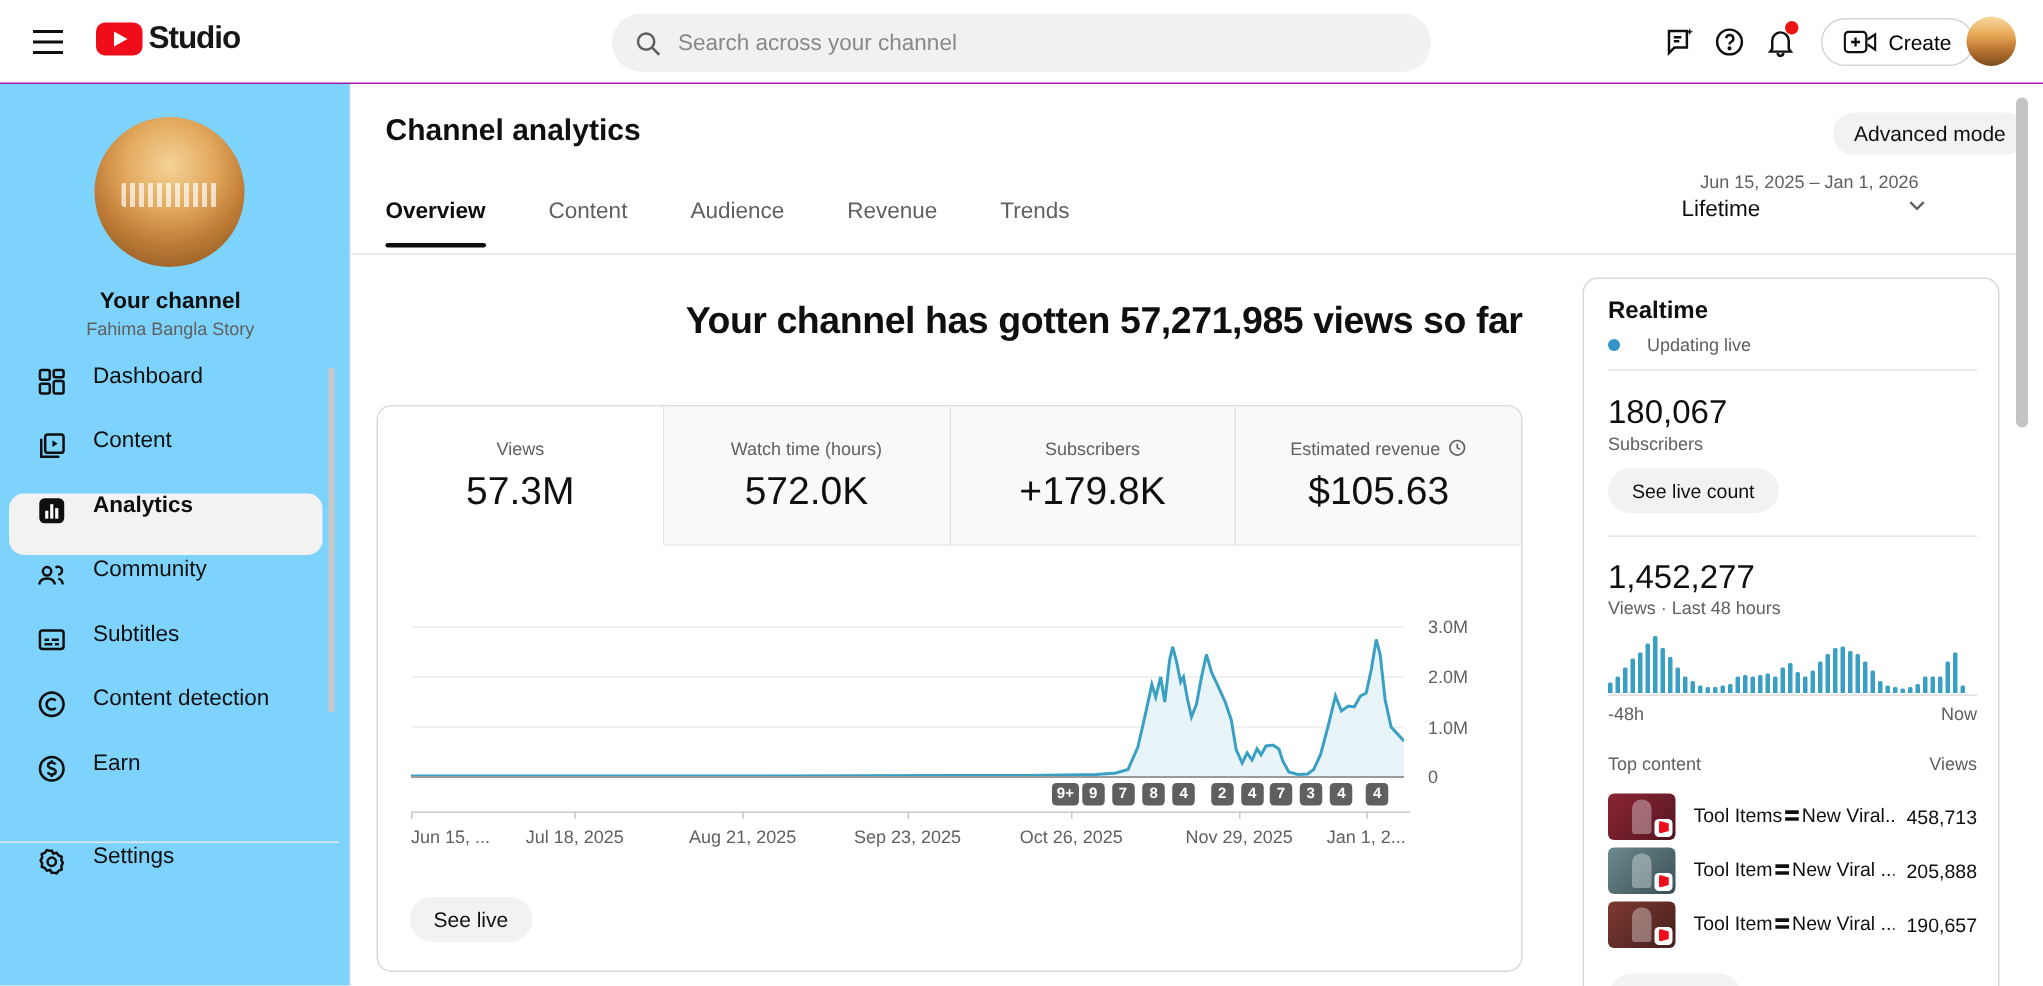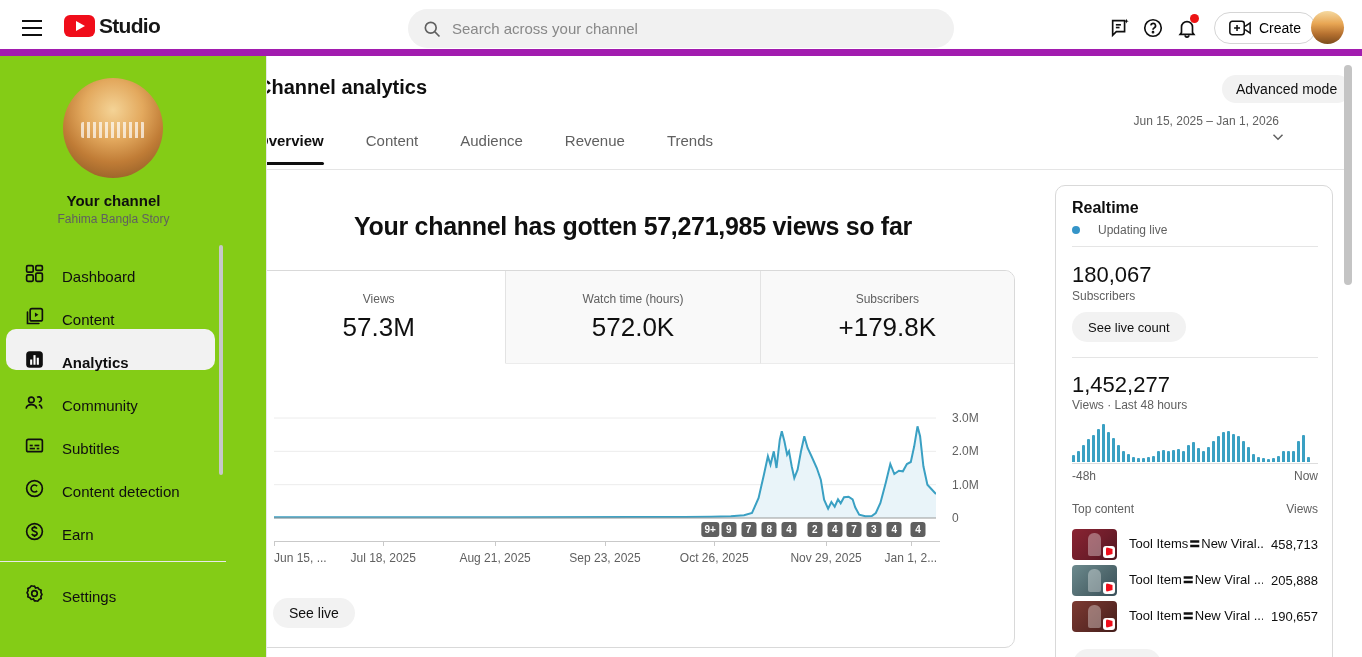--- a/index.html
+++ b/index.html
@@ -1,21 +1,21 @@
 <!DOCTYPE html>
 <html><head>
 <meta charset="utf-8">
 <style>
   * { margin:0; padding:0; box-sizing:border-box; }
   html,body { width:1362px; height:657px; overflow:hidden; background:#fff;
     font-family:"Liberation Sans", sans-serif; color:#0f0f0f; }
 
   
   .topbar { position:absolute; left:0; top:0; width:1362px; height:56px; background:#fff;
-    border-bottom:7px solid #a21caf; z-index:30;padding-left:36px; }
+    border-bottom:1px solid #a21caf; z-index:30;padding-left:36px; }
   .hamburger { position:absolute; left:18px; top:14px; width:28px; height:28px; border:none;
     background:transparent; cursor:pointer; display:flex; flex-direction:column; justify-content:center; gap:5px; }
   .hamburger span { display:block; width:20px; height:2px; background:#0f0f0f; margin:0 auto; }
   .logo { position:absolute; left:64px; top:14px; display:flex; align-items:center; gap:4px; }
   .logo-mark { width:31px; height:22px; background:#f00d1a; border-radius:6px; position:relative; }
   .logo-mark::after { content:""; position:absolute; left:12px; top:6px;
     border-left:9px solid #fff; border-top:5px solid transparent; border-bottom:5px solid transparent; }
   .logo-text { font-size:21px; font-weight:700; letter-spacing:-0.7px; color:#171717; }
   .search { position:absolute; left:408px; top:9px; width:546px; height:39px; background:#f1f1f1;
     border-radius:20px; display:flex; align-items:center; padding:0 14px; }
@@ -26,32 +26,32 @@
     cursor:pointer; color:#030303; display:flex; align-items:center; justify-content:center; }
   .notif-dot { position:absolute; right:2px; top:0; width:9px; height:9px; border-radius:50%; }
   .create-btn { position:absolute; left:1214px; top:12px; height:32px; border:1px solid #d5d5d5;
     border-radius:18px; background:#fff; display:flex; align-items:center; gap:8px; padding:0 14px;
     font-size:14px; font-weight:500; cursor:pointer; font-family:"Liberation Sans",sans-serif; }
   .tb-avatar { position:absolute; left:1311px; top:11px; width:33px; height:33px; border-radius:50%;
     border:none; cursor:pointer;
     background:linear-gradient(180deg,#f5d9a0 0%,#e8a654 38%,#b5702f 70%,#7c4c1e 100%); }
 
   
-  .sidebar { position:absolute; left:0; top:56px; width:267px; height:601px; background:#84cc16;
+  .sidebar { position:absolute; left:0; top:56px; width:234px; height:601px; background:#7dd3fc;
     border-right:1px solid #e8e8e8; z-index:20; }
   .ch-avatar { position:absolute; left:63px; top:22px; width:100px; height:100px; border-radius:50%;
     cursor:pointer; overflow:hidden;
     background:radial-gradient(circle at 50% 32%, #f4d396 0%, #e3a95e 35%, #c07c36 62%, #7e5020 100%); }
   .ch-avatar::after { content:""; position:absolute; left:18px; top:44px; width:64px; height:16px;
     background:repeating-linear-gradient(90deg, rgba(255,255,255,.85) 0 3px, transparent 3px 6px);
     opacity:.8; border-radius:2px; }
   .ch-name { position:absolute; left:0; top:136px; width:227px; text-align:center; font-size:15px; font-weight:700; }
   .ch-handle { position:absolute; left:0; top:156px; width:227px; text-align:center; font-size:12px; color:#606060; }
   .nav { position:absolute; left:0; top:186px; width:227px; }
-  .nav-item { position:relative; height:43px; display:flex; align-items:flex-end; cursor:pointer; }
+  .nav-item { position:relative; height:43px; display:flex; align-items:flex-start; cursor:pointer; }
   .nav-item .hilite { position:absolute; left:6px; right:12px; top:1px; bottom:1px; border-radius:10px; background:transparent; }
   .nav-item.active .hilite { background:#f2f2f2; }
   .nav-item .nv-ic { position:relative; width:24px; height:24px; margin-left:22px; display:flex;
     align-items:center; justify-content:center; color:#0f0f0f; }
   .nav-item .nv-lb { position:relative; margin-left:16px; font-size:15px; color:#0f0f0f; }
   .nav-item.active .nv-lb { font-weight:700; }
   .sb-scroll { position:absolute; left:219px; top:189px; width:4px; height:230px; background:#c8c8c8; border-radius:2px; }
   .sb-footer-divider { position:absolute; left:0; top:505px; width:226px; height:1px; background:#e8e8e8; }
   .nav-footer { position:absolute; left:0; top:506px; width:227px; }
 
@@ -65,21 +65,21 @@
   .tab { position:relative; border:none; background:transparent; font-size:15px; color:#606060;
     padding:0 0 16px 0; cursor:pointer; font-family:"Liberation Sans",sans-serif; }
   .tab.active { color:#0f0f0f; font-weight:700; }
   .tab.active::after { content:""; position:absolute; left:0; right:0; bottom:0; height:3px; background:#0f0f0f; border-radius:2px; }
   .tabs-border { position:absolute; left:0; top:113px; width:1117px; height:1px; background:#e5e5e5; }
   .daterange { position:absolute; left:860px; top:58px; width:240px; cursor:pointer; }
   .dr-dates { display:block; text-align:right; font-size:12px; color:#606060; padding-right:48px; }
   .dr-period { display:block; text-align:left; font-size:15px; color:#0f0f0f; margin-top:3px; padding-left:34px; }
   .dr-chev { position:absolute; right:40px; top:14px; color:#606060; }
 
-  .headline { position:absolute; left:24px; top:156px; width:764px; text-align:center;
+  .headline { position:absolute; left:24px; top:144px; width:764px; text-align:right;
     font-size:25px; font-weight:700; letter-spacing:-0.3px; }
 
   
   .ov-card { position:absolute; left:24px; top:214px; width:764px; height:378px;
     border:1px solid #d9d9d9; border-radius:10px; background:#fff; overflow:hidden; }
   .metric-row { position:absolute; left:0; top:0; width:762px; height:93px; display:flex; }
   .metric { flex:1; background:#f9f9f9; border-right:1px solid #e3e3e3; border-bottom:1px solid #ececec;
     display:flex; flex-direction:column; align-items:center; justify-content:center; gap:6px; cursor:pointer; }
   .metric:last-child { border-right:none; }
   .metric.selected { background:#fff; border-bottom:1px solid transparent; }
@@ -311,40 +311,51 @@
     <button class="tab active">Overview</button>
     <button class="tab">Content</button>
     <button class="tab">Audience</button>
     <button class="tab">Revenue</button>
     <button class="tab">Trends</button>
   </div>
   <div class="tabs-border"></div>
 
   <div class="daterange">
     <span class="dr-dates">Jun 15, 2025 – Jan 1, 2026</span>
+    <span class="dr-period">Lifetime</span>
     <svg class="dr-chev" width="18" height="18" viewBox="0 0 24 24" fill="none" stroke="currentColor" stroke-width="2">
         <path d="M6 9l6 6 6-6"></path>
       </svg>
   </div>
 
   <div class="headline">Your channel has gotten 57,271,985 views so far</div>
 
   <div class="ov-card">
     <div class="metric-row">
       <div class="metric selected">
         <span class="m-label">Views</span>
         <span class="m-value">57.3M</span>
       </div>
       <div class="metric">
         <span class="m-label">Watch time (hours)</span>
         <span class="m-value">572.0K</span>
       </div>
       <div class="metric">
         <span class="m-label">Subscribers</span>
         <span class="m-value">+179.8K</span>
+      </div>
+      <div class="metric">
+        <span class="m-label">
+          <span>Estimated revenue</span>
+          <svg width="13" height="13" viewBox="0 0 24 24" fill="none" stroke="#606060" stroke-width="2">
+              <circle cx="12" cy="12" r="9"></circle>
+              <path d="M12 7v5l3.5 2"></path>
+            </svg>
+        </span>
+        <span class="m-value">$105.63</span>
       </div>
     </div>
 
     <svg id="line-chart" viewBox="0 0 662 122" preserveAspectRatio="none">
         <line x1="0" x2="662" y1="17.001000000000005" y2="17.001000000000005" stroke="#ececec" stroke-width="1"></line>
         <line x1="0" x2="662" y1="50.334" y2="50.334" stroke="#ececec" stroke-width="1"></line>
         <line x1="0" x2="662" y1="83.667" y2="83.667" stroke="#ececec" stroke-width="1"></line>
         <path d="M0,117 L0.0,116.3 L231.7,116.3 L364.1,116.0 L410.4,116.0 L436.9,115.7 L456.8,115.3 L470.0,114.3 L478.0,112.0 L484.6,97.0 L489.9,73.7 L493.9,55.3 L496.5,63.7 L499.8,50.3 L502.5,67.0 L505.8,38.7 L507.8,30.3 L510.4,40.3 L513.1,53.7 L515.0,50.3 L517.7,65.3 L520.3,77.0 L523.6,68.7 L527.0,50.3 L530.3,35.3 L533.6,47.0 L537.5,55.3 L542.8,67.0 L546.8,78.7 L550.1,98.7 L554.1,107.7 L557.4,101.0 L560.7,105.7 L564.0,98.3 L566.7,102.3 L570.0,96.3 L574.6,95.7 L578.6,98.3 L581.2,106.3 L585.2,113.7 L591.2,115.3 L597.8,115.0 L601.8,112.0 L606.4,102.0 L611.7,82.0 L616.3,63.0 L620.3,73.0 L624.9,69.7 L628.9,70.3 L632.9,63.0 L636.8,61.0 L640.2,45.3 L643.5,25.3 L646.1,35.3 L649.4,65.3 L653.4,83.7 L662.0,93.0 L662,117 Z" fill="#e9f4f9"></path>
         <path d="M0.0,116.3 L231.7,116.3 L364.1,116.0 L410.4,116.0 L436.9,115.7 L456.8,115.3 L470.0,114.3 L478.0,112.0 L484.6,97.0 L489.9,73.7 L493.9,55.3 L496.5,63.7 L499.8,50.3 L502.5,67.0 L505.8,38.7 L507.8,30.3 L510.4,40.3 L513.1,53.7 L515.0,50.3 L517.7,65.3 L520.3,77.0 L523.6,68.7 L527.0,50.3 L530.3,35.3 L533.6,47.0 L537.5,55.3 L542.8,67.0 L546.8,78.7 L550.1,98.7 L554.1,107.7 L557.4,101.0 L560.7,105.7 L564.0,98.3 L566.7,102.3 L570.0,96.3 L574.6,95.7 L578.6,98.3 L581.2,106.3 L585.2,113.7 L591.2,115.3 L597.8,115.0 L601.8,112.0 L606.4,102.0 L611.7,82.0 L616.3,63.0 L620.3,73.0 L624.9,69.7 L628.9,70.3 L632.9,63.0 L636.8,61.0 L640.2,45.3 L643.5,25.3 L646.1,35.3 L649.4,65.3 L653.4,83.7 L662.0,93.0" fill="none" stroke="#3aa0c3" stroke-width="2"></path>
         <line x1="0" x2="662" y1="117" y2="117" stroke="#9a9a9a" stroke-width="1.2"></line>

